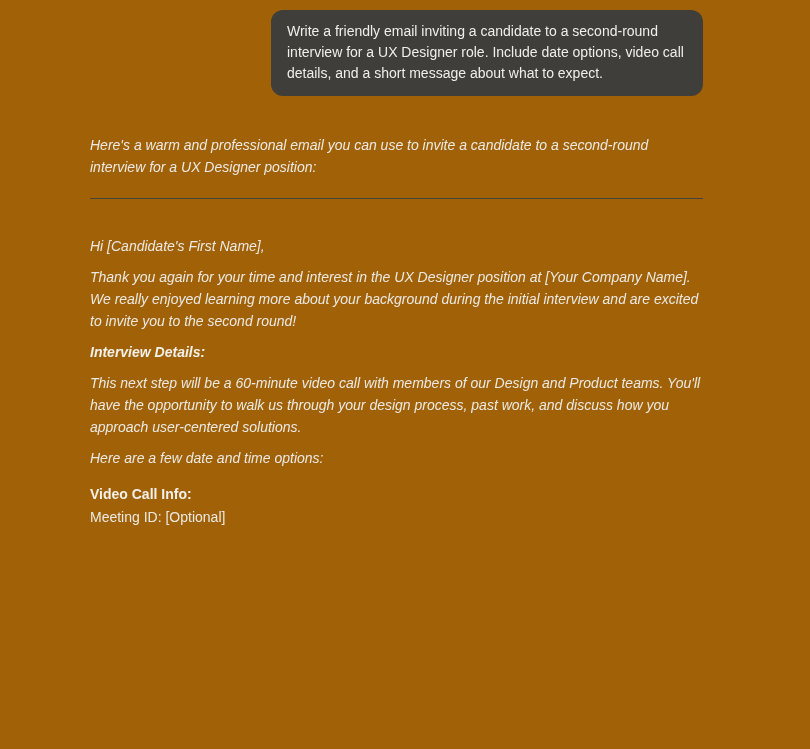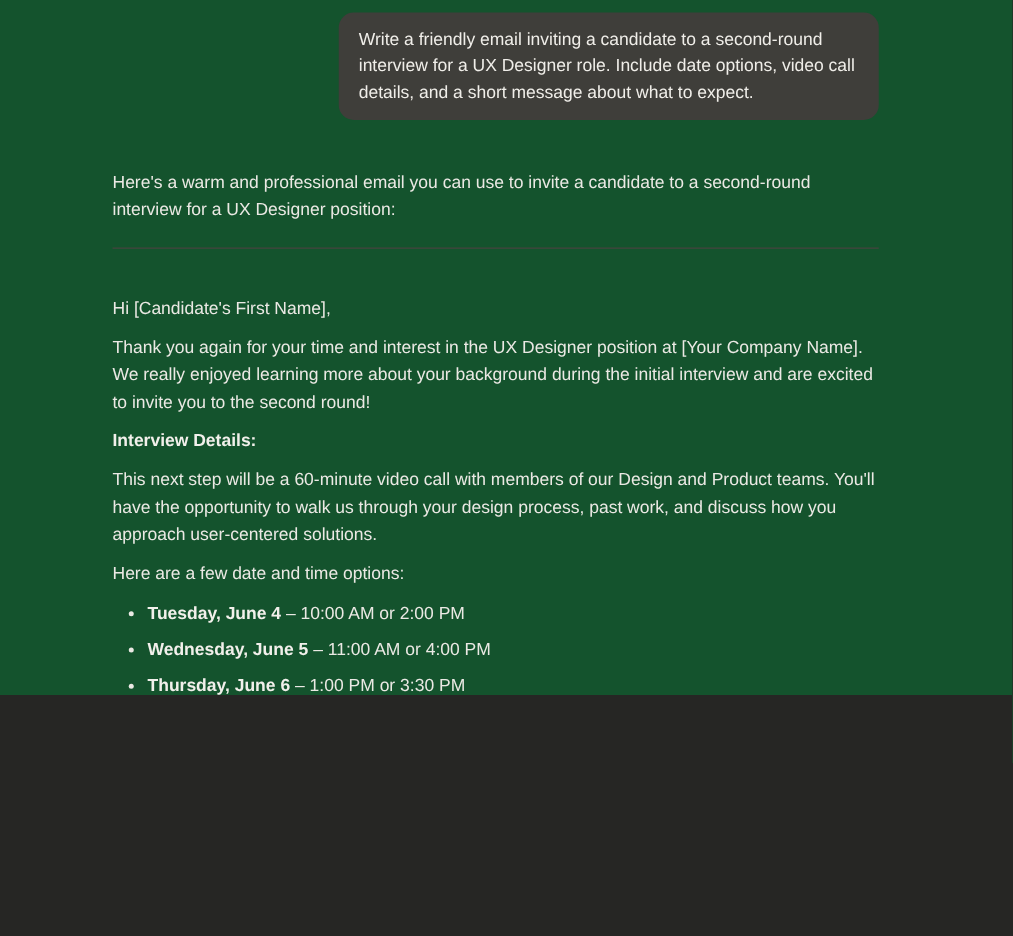--- a/index.html
+++ b/index.html
@@ -3,22 +3,22 @@
 <meta charset="utf-8">
 <style>
   * { margin: 0; padding: 0; box-sizing: border-box; }
   html, body {
     background: #262624;
     font-family: "Liberation Sans", sans-serif;
   }
   .page {
     position: relative;
     width: 810px;
-    height: 556px;
-    background: #14532d;
+    height: 749px;
+    background: #a16207;
     color: #ebe9e4;
     overflow: hidden;
     font-size: 14px;
     line-height: 22px;
   }
   .user-row {
     display: flex;
     justify-content: flex-end;
     padding: 10px 107px 0 0;
   }
@@ -28,21 +28,21 @@
     border-radius: 12px;
     padding: 11px 16px 12px 16px;
     color: #f0eee9;
     font-size: 14px;
     line-height: 21px;
   }
   .assistant {
     margin: 38px 0 0 90px;
     width: 613px;
   }
-  .assistant p { margin: 0 0 8px 0; }
+  .assistant p { margin: 0 0 8px 0; font-style: italic; }
   .assistant .para { margin-bottom: 9px; }
   .divider {
     border: none;
     border-top: 1px solid #45443f;
     margin: 20px 0 36px 0;
     height: 0;
   }
   b, strong, .bold { font-weight: 700; color: #f2f0eb; }
   ul.date-list {
     list-style: disc;
@@ -79,25 +79,20 @@
     <p class="para">Hi [Candidate's First Name],</p>
 
     <p class="para">Thank you again for your time and interest in the UX Designer position at [Your Company Name]. We really enjoyed learning more about your background during the initial interview and are excited to invite you to the second round!</p>
 
     <p class="para"><strong>Interview Details:</strong></p>
 
     <p class="para">This next step will be a 60-minute video call with members of our Design and Product teams. You'll have the opportunity to walk us through your design process, past work, and discuss how you approach user-centered solutions.</p>
 
     <p class="para">Here are a few date and time options:</p>
 
-    <ul class="date-list">
-      <li><span class="bold">Tuesday, June 4</span><span> – 10:00 AM or 2:00 PM</span></li>
-      <li><span class="bold">Wednesday, June 5</span><span> – 11:00 AM or 4:00 PM</span></li>
-      <li><span class="bold">Thursday, June 6</span><span> – 1:00 PM or 3:30 PM</span></li>
-    </ul>
 
 
 
     <div class="video-block">
       <div class="line"><strong>Video Call Info:</strong></div>
       <div class="line">Meeting ID: [Optional]</div>
 
     </div>
 
   </div>

